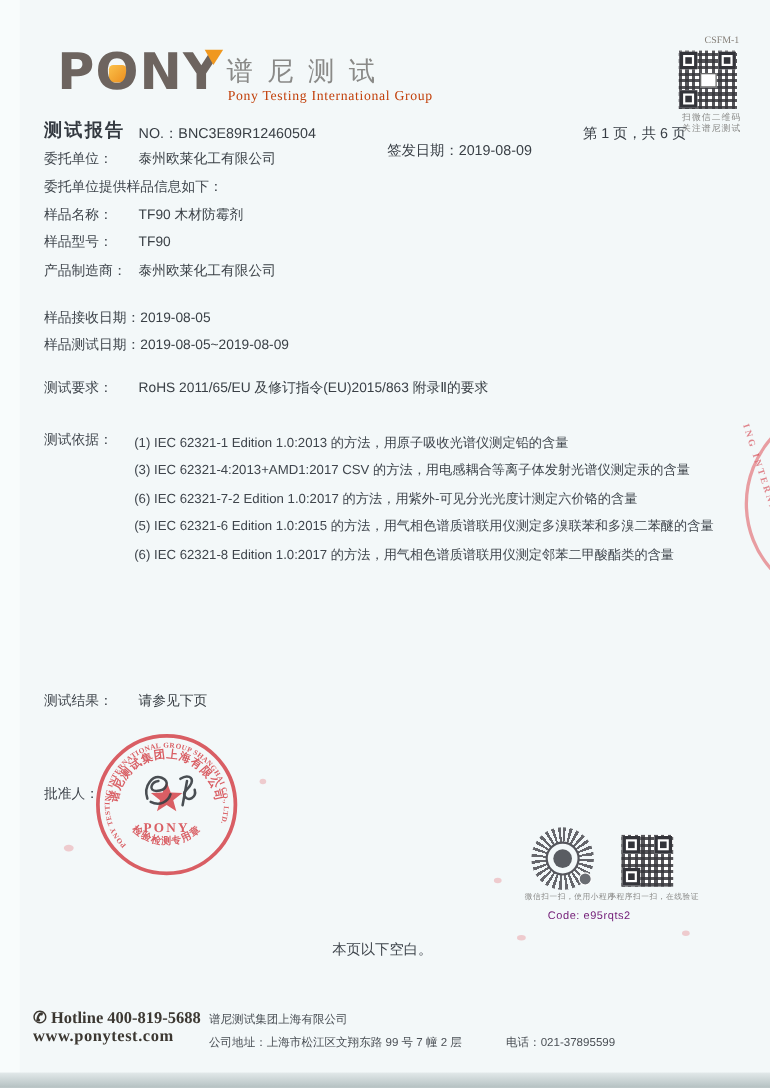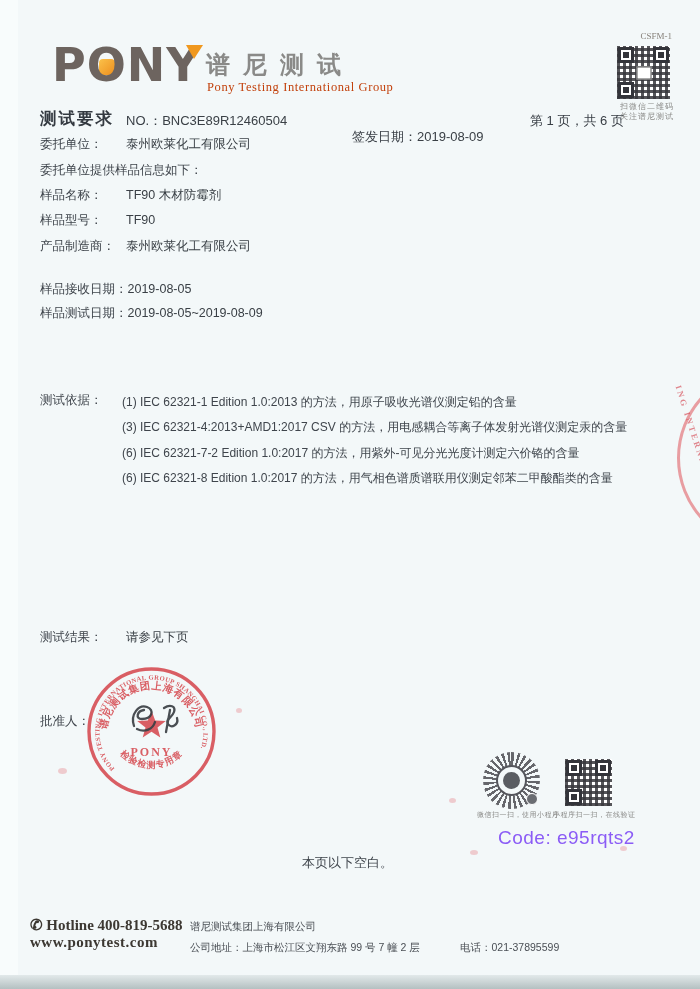--- a/index.html
+++ b/index.html
@@ -12,21 +12,21 @@
   .lbl{display:inline-block;min-width:86px;}
   .val{color:#3a4046;}
   
   .logo-word{position:absolute;left:52px;top:42px;font-family:"DejaVu Sans",sans-serif;
         font-weight:bold;font-size:46px;letter-spacing:1px;color:#6d645f;line-height:1;}
   .logo-word span{position:relative;display:inline-block;}
   .logo-o .o-square{position:absolute;left:50%;top:55%;transform:translate(-50%,-50%);
         width:16px;height:16px;border-radius:4px;z-index:0;
         background:linear-gradient(135deg,#fbc14a,#ec8e1e);}
   .logo-y svg{position:absolute;right:-2px;top:3px;}
-  .logo-cn{position:absolute;left:206px;top:49px;font-size:24px;font-weight:bold;
+  .logo-cn{position:absolute;left:206px;top:49px;font-size:24px;font-weight:normal;
         color:#8a8a88;letter-spacing:13px;text-align:right;}
   .logo-en{position:absolute;left:207px;top:80px;font-family:"Liberation Serif",serif;
         font-size:12.5px;color:#c2410c;letter-spacing:0.6px;}
   .form-code{position:absolute;left:612px;top:31px;width:60px;text-align:right;
         font-family:"Liberation Serif",serif;font-size:9px;color:#857f78;}
   .hqr{position:absolute;left:617px;top:46px;width:53px;height:53px;}
   .qr-pattern{background-color:#fff;
         background-image:
           repeating-linear-gradient(0deg, rgba(55,55,60,.85) 0 3px, transparent 3px 6px),
           repeating-linear-gradient(90deg, rgba(55,55,60,.85) 0 3px, transparent 3px 6px);}
@@ -60,21 +60,21 @@
   
   .mini-code{position:absolute;left:483px;top:752px;width:57px;height:57px;border-radius:50%;
         background:repeating-conic-gradient(rgba(66,66,72,.8) 0deg 6deg, transparent 6deg 13deg);}
   .mini-code::before{content:"";position:absolute;inset:13px;border-radius:50%;
         background:#f3f8f9;border:2px solid #55565c;}
   .mini-code::after{content:"";position:absolute;inset:20px;border-radius:50%;background:#5a5d62;}
   .mini-dot{position:absolute;right:2px;bottom:4px;width:10px;height:10px;border-radius:50%;
         background:#6a6d72;border:1px solid #fff;}
   .vqr{position:absolute;left:565px;top:759px;width:47px;height:47px;}
   .v-cap{position:absolute;top:810px;font-size:7px;color:#8a8a88;letter-spacing:.5px;}
-  .code-line{position:absolute;left:498px;top:827px;font-size:19px;color:#8b5cf6;
+  .code-line{position:absolute;left:498px;top:827px;font-size:10px;color:#701a75;
         letter-spacing:.5px;}
   .blank-note{position:absolute;left:302px;top:854px;font-size:13px;color:#3f454c;}
   
   .f-hotline{position:absolute;left:30px;top:916px;font-family:"Liberation Serif",serif;
         font-weight:bold;font-size:15px;color:#3c3832;}
   .f-web{position:absolute;left:30px;top:934px;font-family:"Liberation Serif",serif;
         font-weight:bold;font-size:15px;color:#3c3832;letter-spacing:.5px;}
   .f-company{position:absolute;left:190px;top:920px;font-size:10.5px;color:#4a4f55;}
   .f-addr1{position:absolute;left:190px;top:941px;font-size:10.5px;color:#4a4f55;}
   .f-addr2{position:absolute;left:190px;top:1010px;font-size:10.5px;color:#4a4f55;}
@@ -97,21 +97,21 @@
   <div class="form-code">CSFM-1</div>
   <div class="hqr qr-pattern">
     <span class="f tl"></span>
     <span class="f tr"></span>
     <span class="f bl"></span>
     <span class="qr-center"></span>
   </div>
   <div class="hqr-cap" style="top:101px">扫微信二维码</div>
   <div class="hqr-cap" style="top:111px">关注谱尼测试</div>
 
-  <div class="report-title">测试要求</div>
+  <div class="report-title">测试报告</div>
   <div class="no-row"><span>NO.：</span><span class="val">BNC3E89R12460504</span></div>
   <div class="issue-row"><span>签发日期：</span><span class="val">2019-08-09</span></div>
   <div class="pages-row">第 1 页，共 6 页</div>
 
   <div class="row" style="top:136px">
     <span class="lbl">委托单位：</span><span class="val">泰州欧莱化工有限公司</span>
   </div>
   <div class="row" style="top:162px">委托单位提供样品信息如下：</div>
   <div class="row" style="top:187px">
     <span class="lbl">样品名称：</span><span class="val">TF90 木材防霉剂</span>
@@ -120,26 +120,30 @@
     <span class="lbl">样品型号：</span><span class="val">TF90</span>
   </div>
   <div class="row" style="top:238px">
     <span class="lbl">产品制造商：</span><span class="val">泰州欧莱化工有限公司</span>
   </div>
   <div class="row" style="top:281px">
     <span class="lbl">样品接收日期：</span><span class="val">2019-08-05</span>
   </div>
   <div class="row" style="top:305px">
     <span class="lbl">样品测试日期：</span><span class="val">2019-08-05~2019-08-09</span>
+  </div>
+  <div class="row" style="top:344px">
+    <span class="lbl">测试要求：</span><span class="val">RoHS 2011/65/EU 及修订指令(EU)2015/863 附录Ⅱ的要求</span>
   </div>
   <div class="row" style="top:392px">测试依据：</div>
   <div class="basis-items">
     <div>(1) IEC 62321-1 Edition 1.0:2013 的方法，用原子吸收光谱仪测定铅的含量</div>
     <div>(3) IEC 62321-4:2013+AMD1:2017 CSV 的方法，用电感耦合等离子体发射光谱仪测定汞的含量</div>
     <div>(6) IEC 62321-7-2 Edition 1.0:2017 的方法，用紫外-可见分光光度计测定六价铬的含量</div>
+    <div>(5) IEC 62321-6 Edition 1.0:2015 的方法，用气相色谱质谱联用仪测定多溴联苯和多溴二苯醚的含量</div>
     <div>(6) IEC 62321-8 Edition 1.0:2017 的方法，用气相色谱质谱联用仪测定邻苯二甲酸酯类的含量</div>
   </div>
   <div class="row" style="top:629px">
     <span class="lbl">测试结果：</span><span class="val">请参见下页</span>
   </div>
   <div class="row" style="top:713px">
     <span>批准人：</span>
   </div>
 
   <svg class="stamp-svg" viewBox="0 0 133 133">

